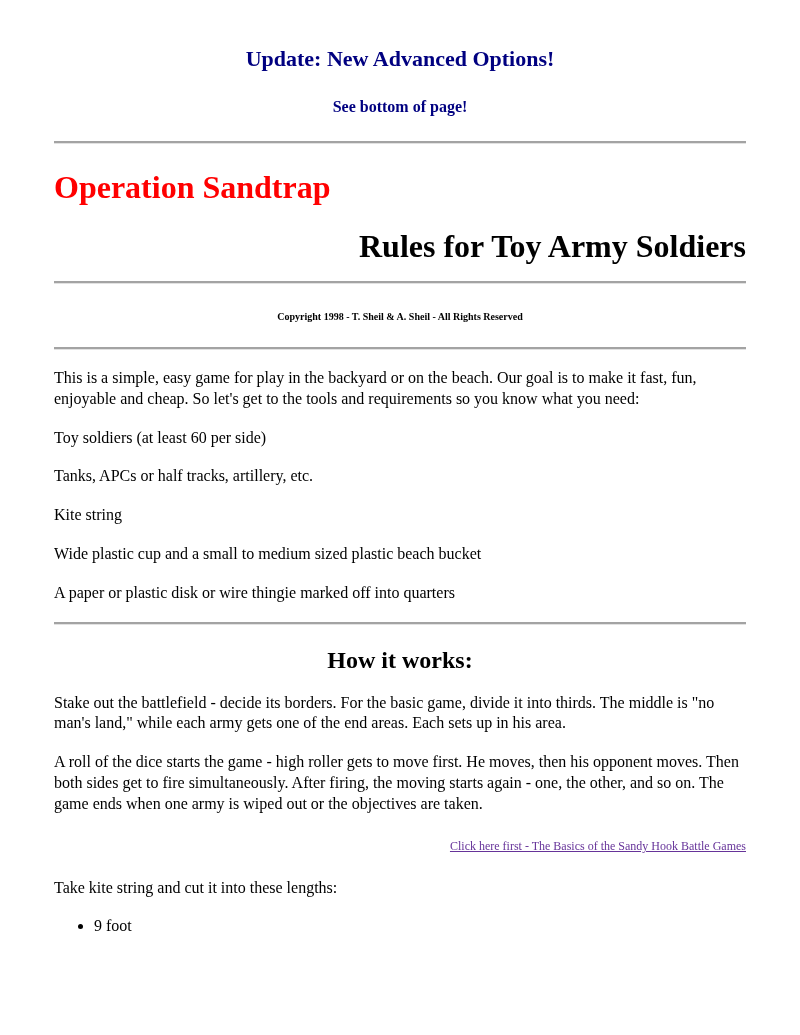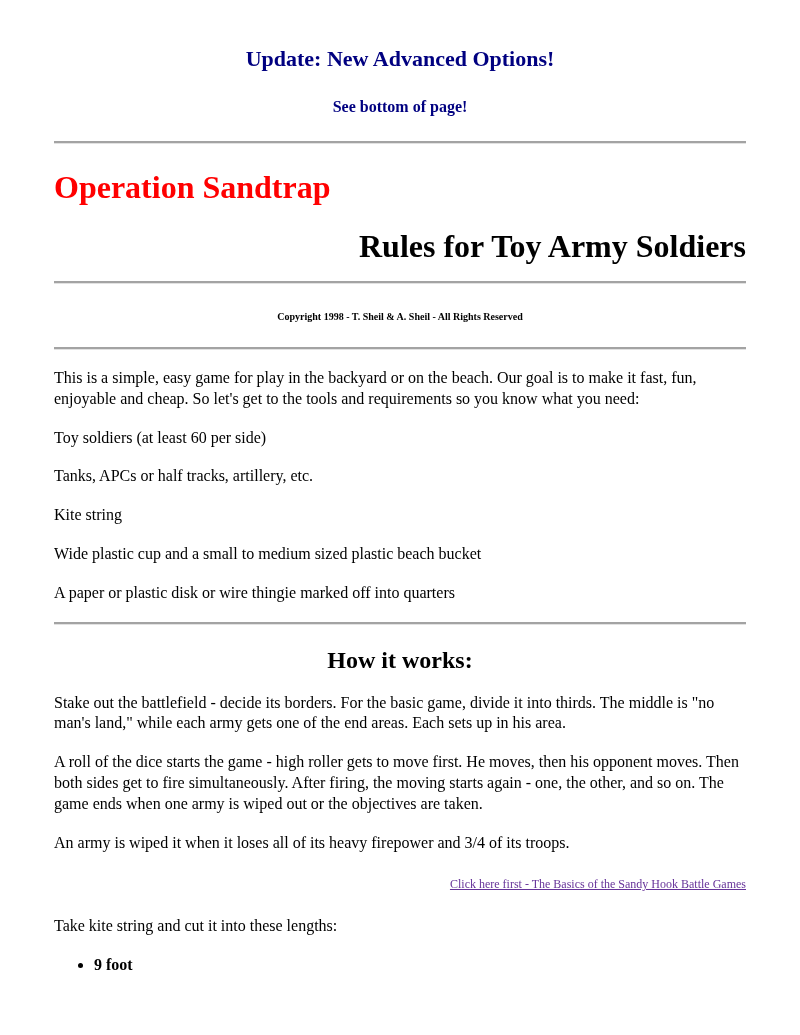--- a/index.html
+++ b/index.html
@@ -91,21 +91,21 @@
   .link-row a {
     color: var(--link);
     text-decoration: underline;
     cursor: pointer;
   }
   ul.lengths-list {
     margin: 18px 0;
     padding-left: 40px;
     line-height: 1.3;
   }
-  ul.lengths-list li { margin: 4px 0; font-weight: bold; }
+  ul.lengths-list li { margin: 4px 0; }
 </style>
 </head>
 <body>
 
 <div class="page">
 
   <div class="banner-line1">Update: New Advanced Options!</div>
 
   <div class="banner-line2">See bottom of page!</div>
 
@@ -128,21 +128,20 @@
   <p class="body-text">Kite string</p>
   <p class="body-text">Wide plastic cup and a small to medium sized plastic beach bucket</p>
   <p class="body-text">A paper or plastic disk or wire thingie marked off into quarters</p>
 
   <hr class="rule">
 
   <h2 class="section-heading">How it works:</h2>
 
   <p class="body-text">Stake out the battlefield - decide its borders. For the basic game, divide it into thirds. The middle is "no man's land," while each army gets one of the end areas. Each sets up in his area.</p>
   <p class="body-text">A roll of the dice starts the game - high roller gets to move first. He moves, then his opponent moves. Then both sides get to fire simultaneously. After firing, the moving starts again - one, the other, and so on. The game ends when one army is wiped out or the objectives are taken.</p>
-  <p class="body-text">An army is wiped it when it loses all of its heavy firepower and 3/4 of its troops.</p>
 
   <div class="link-row">
     <a href="#">Click here first - The Basics of the Sandy Hook Battle Games</a>
   </div>
 
   <p class="body-text">Take kite string and cut it into these lengths:</p>
 
   <ul class="lengths-list">
     <li>9 foot</li>
   </ul>

